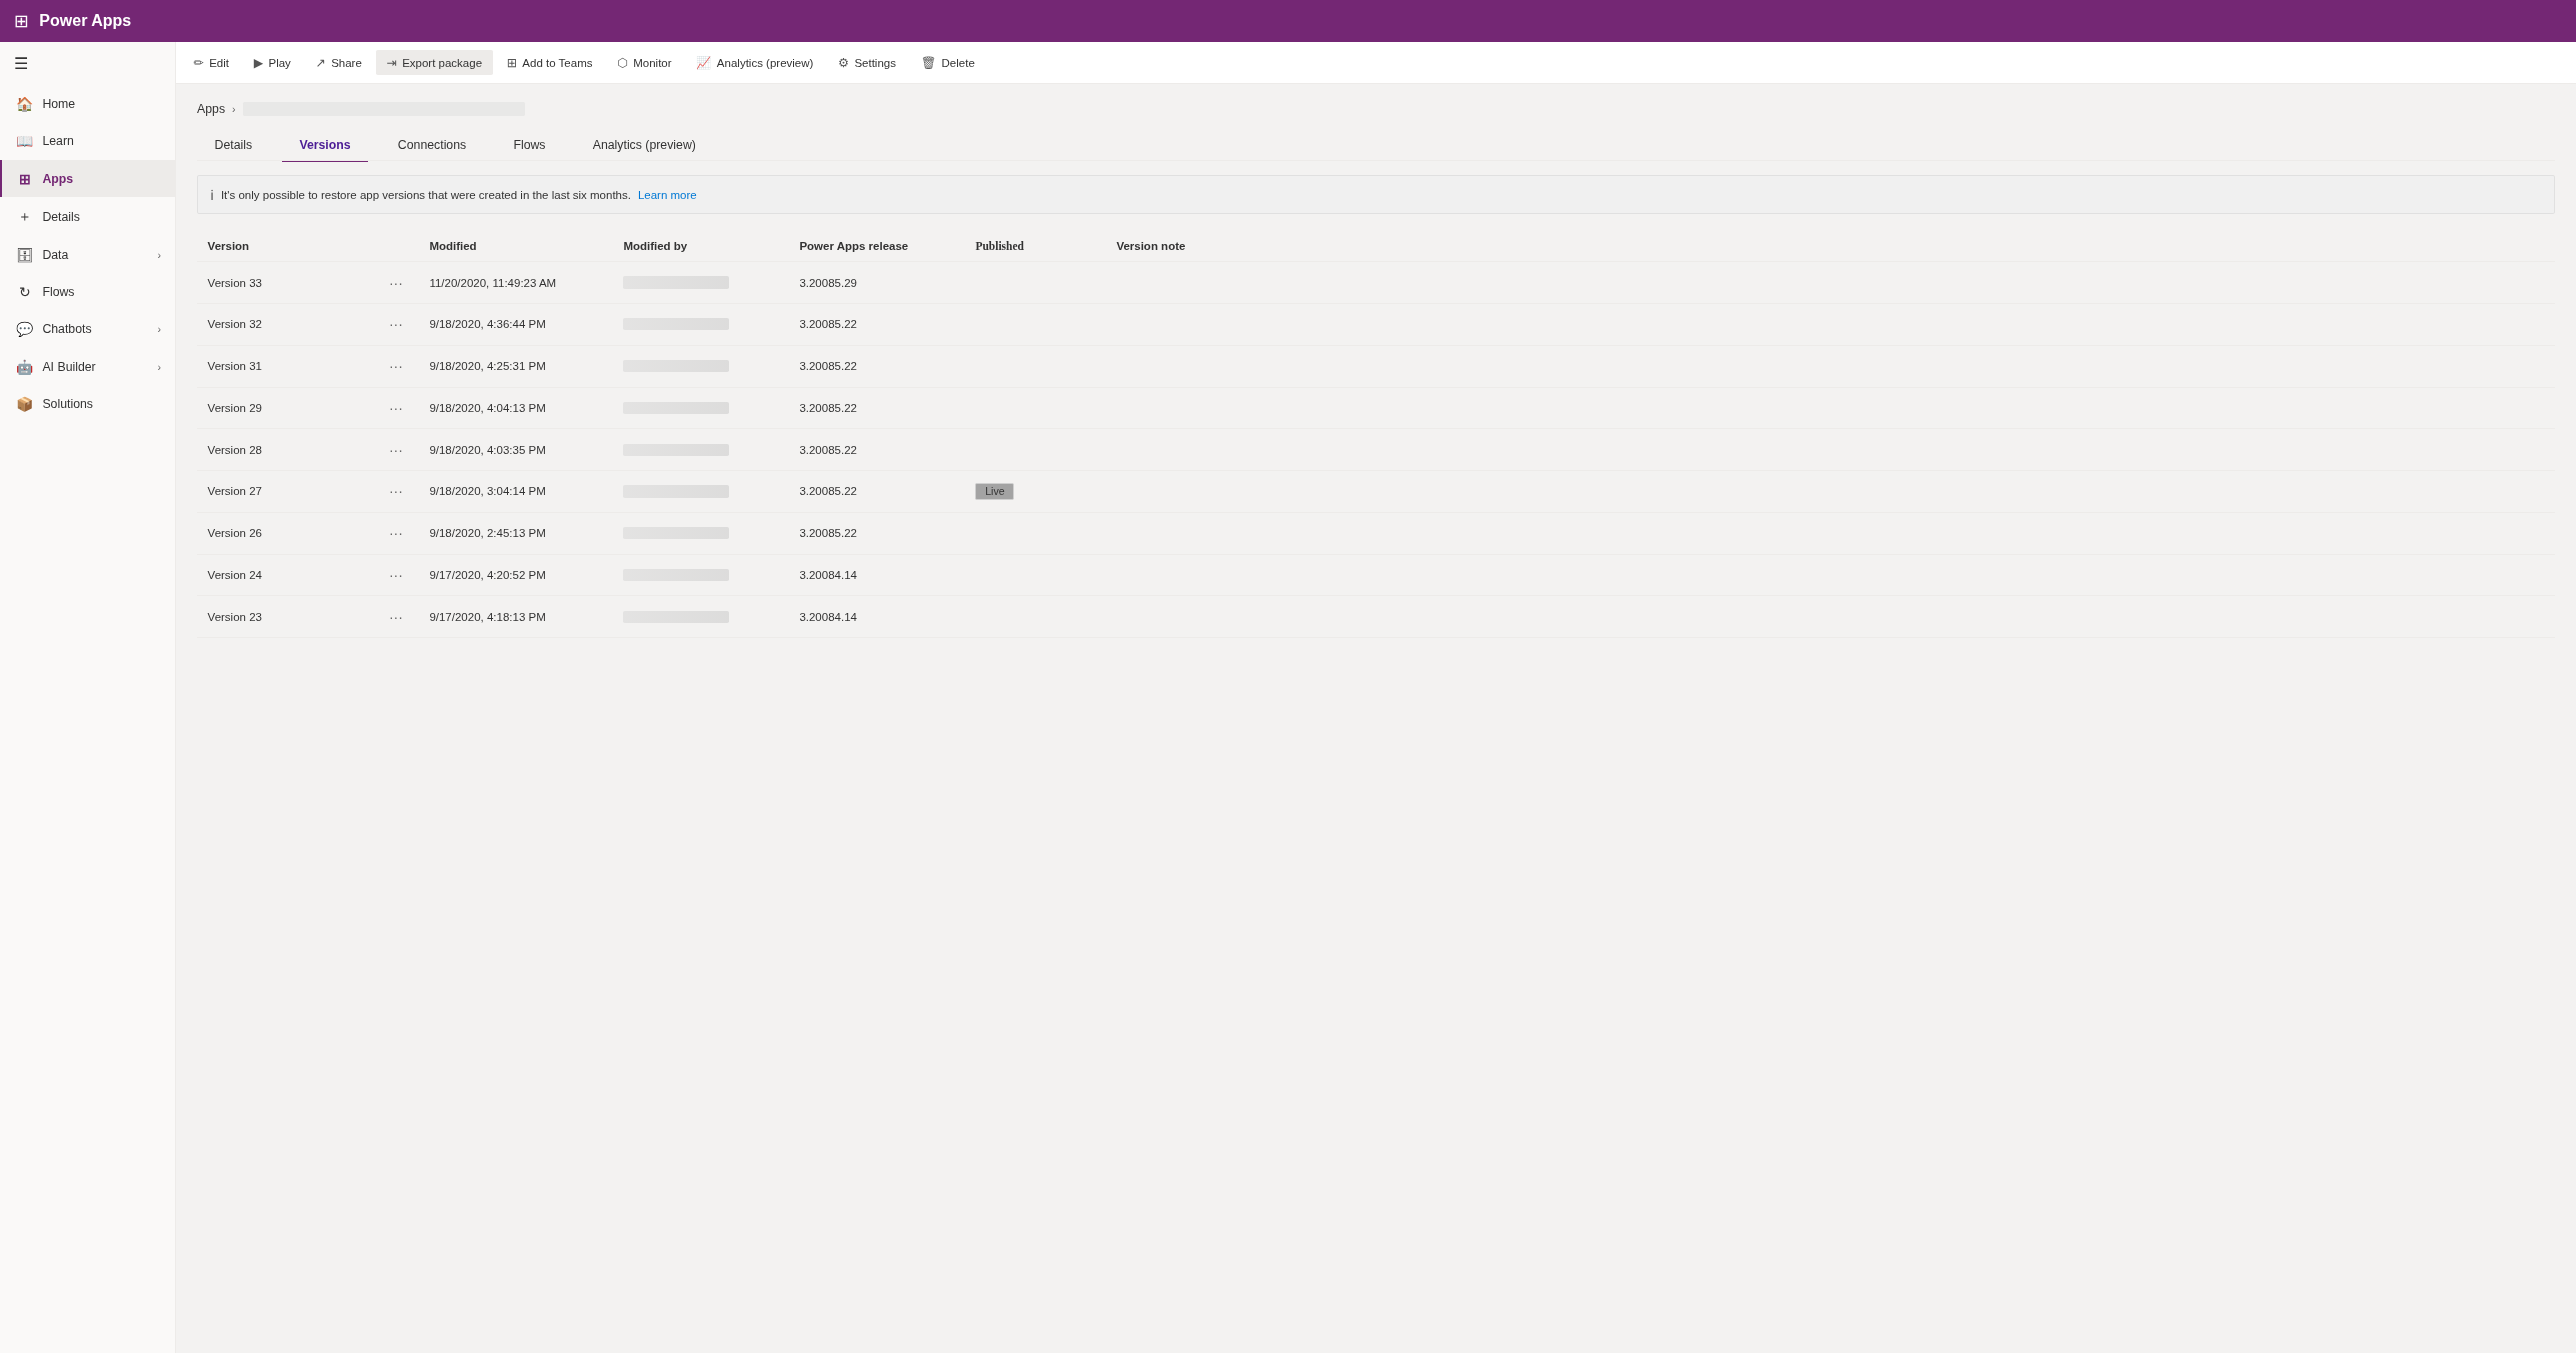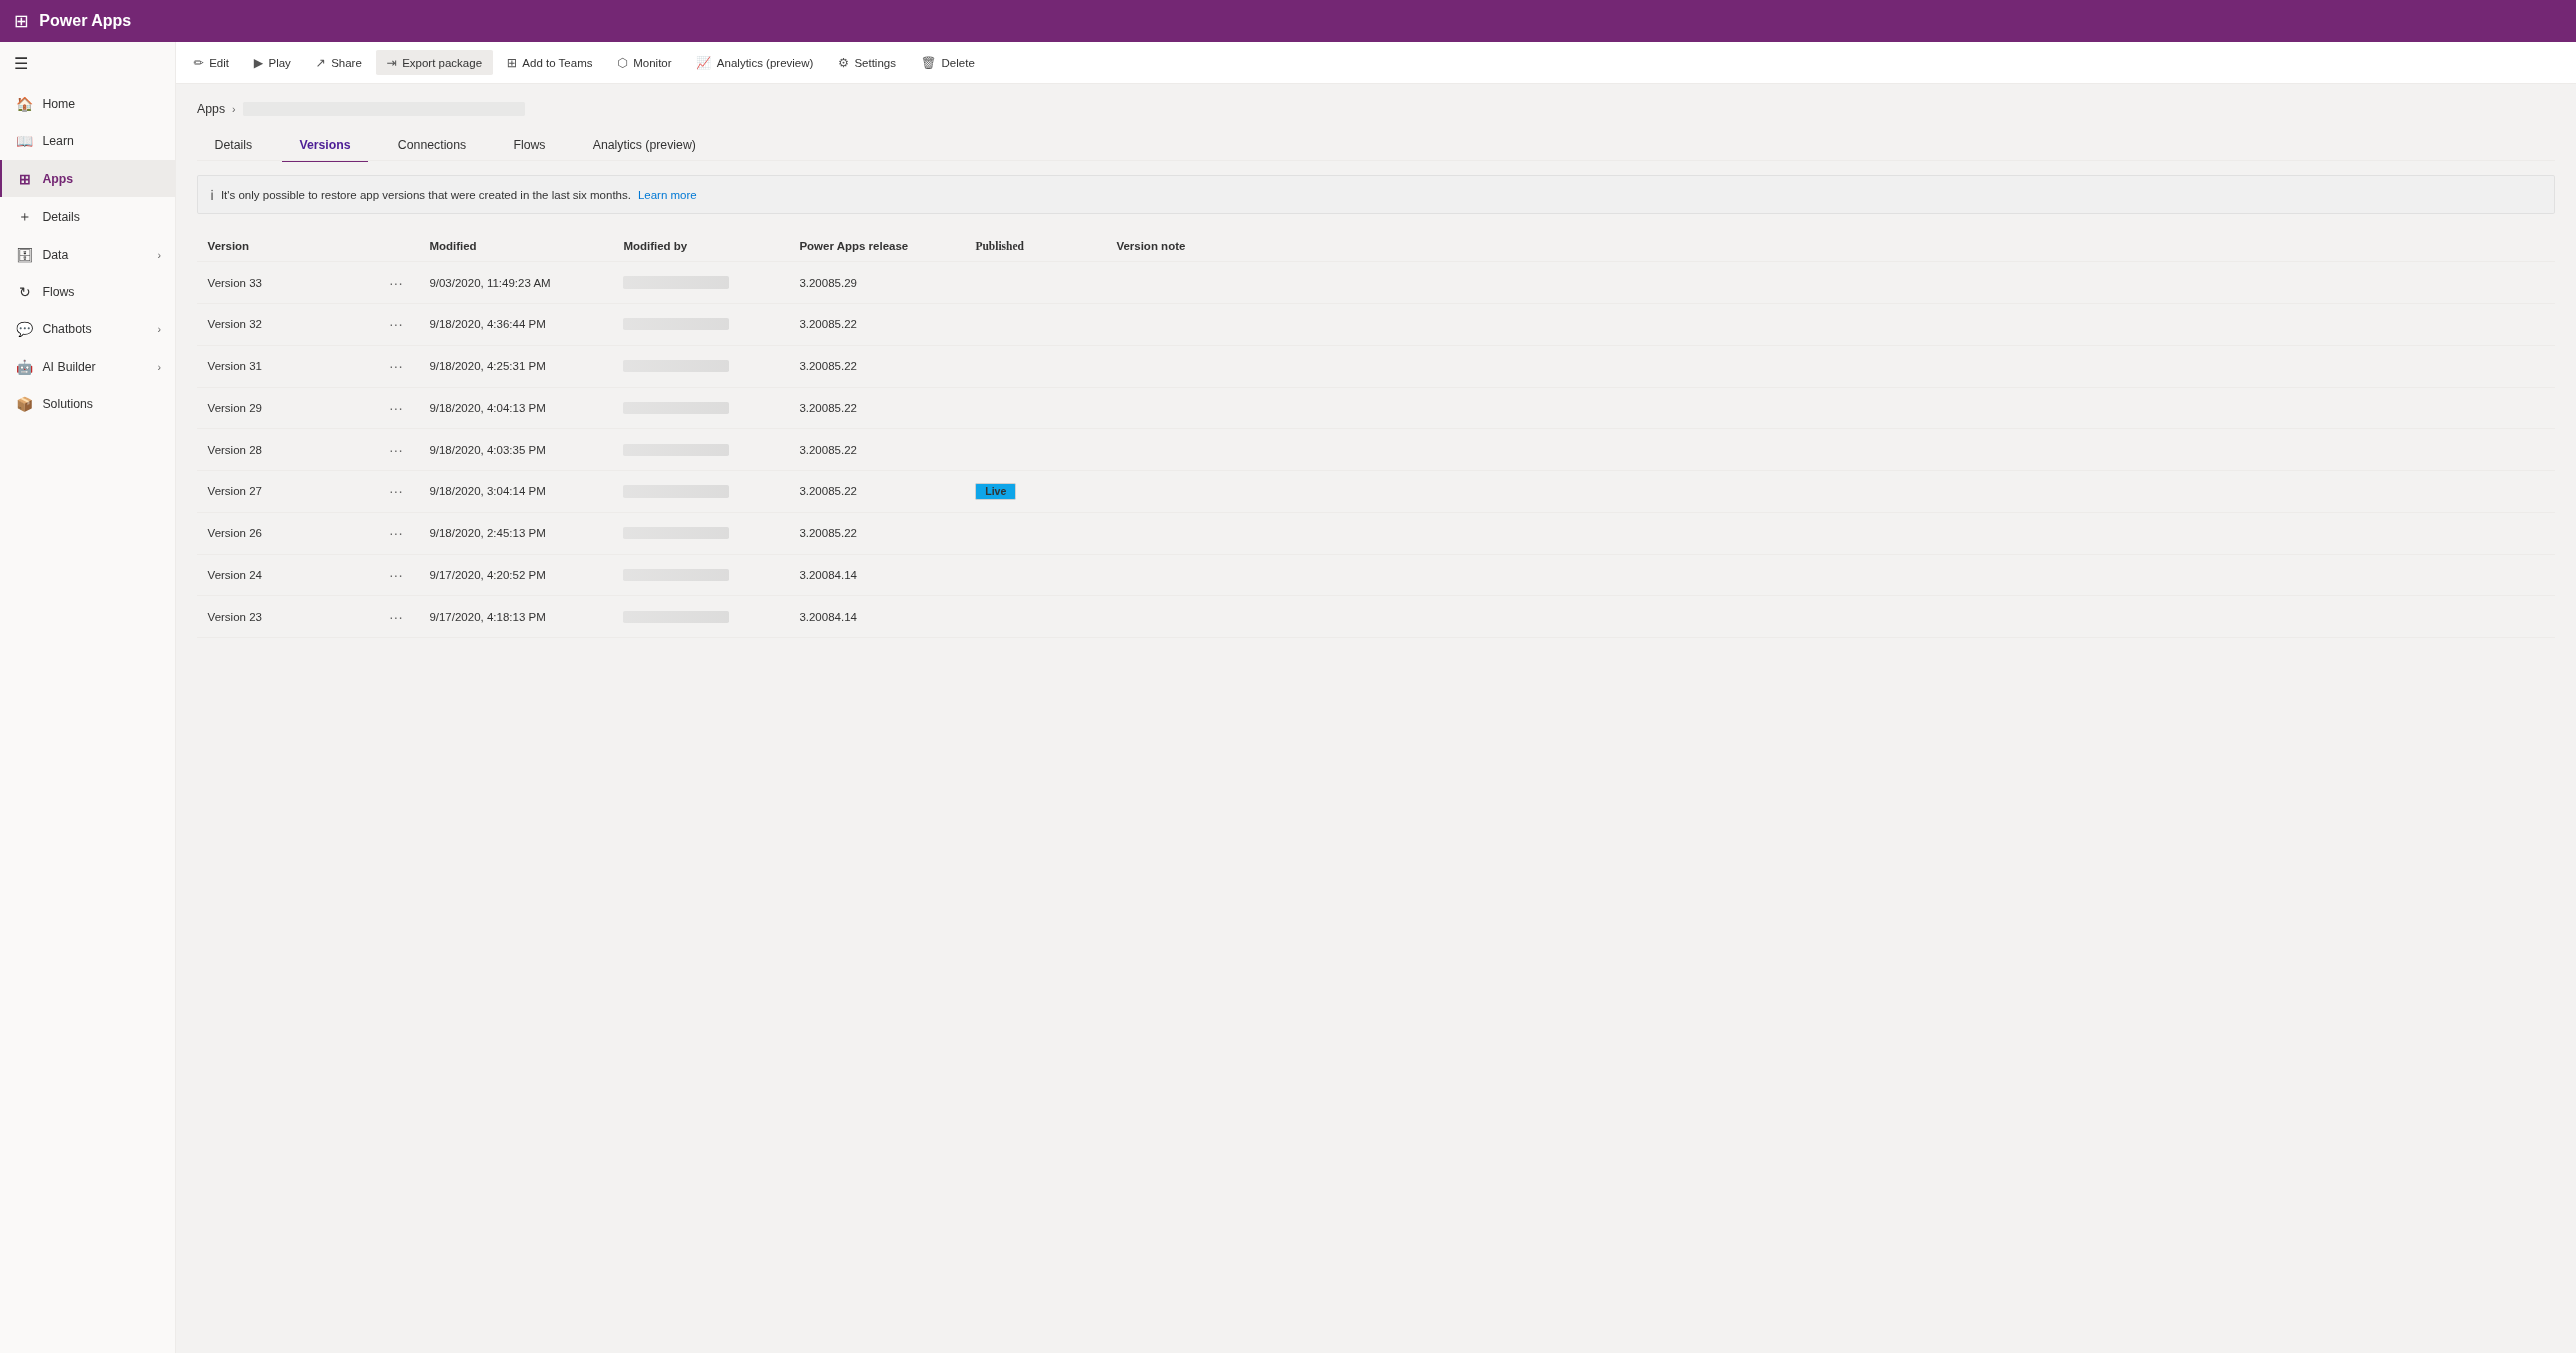--- a/index.html
+++ b/index.html
@@ -159,28 +159,27 @@
       background: none;
       border: none;
       cursor: pointer;
       color: #666;
       font-size: 14px;
       padding: 1.8px 5.3px;
       border-radius: 1.8px;
     }
 
     .live-badge {
-      background: #0ea5e9;
+      background: #a3a3a3;
       border: 0.9px solid #d0d0d0;
       border-radius: 1.8px;
       padding: 1.8px 8.8px;
       font-size: 10.6px;
       color: #333;
       display: inline-block;
-      font-weight: bold;
     }
 
     .blurred-cell {
       background: linear-gradient(90deg, #ccc 0%, #bbb 50%, #ccc 100%);
       background-size: 200% 100%;
       height: 12.3px;
       border-radius: 1.8px;
       width: 106px;
       opacity: 0.4;
     }
@@ -313,21 +312,21 @@
             <th class="col-modifiedby">Modified by</th>
             <th class="col-release">Power Apps release</th>
             <th class="col-published">Published</th>
             <th class="col-note">Version note</th>
           </tr>
         </thead>
         <tbody id="table-body">
         <tr>
               <td>Version 33</td>
               <td><button class="dots-btn">···</button></td>
-              <td>9/03/2020, 11:49:23 AM</td>
+              <td>11/20/2020, 11:49:23 AM</td>
               <td>
                 <div class="blurred-cell"></div>
               </td>
               <td>3.20085.29</td>
               <td></td>
               <td></td>
             </tr>
             <tr>
               <td>Version 32</td>
               <td><button class="dots-btn">···</button></td>

